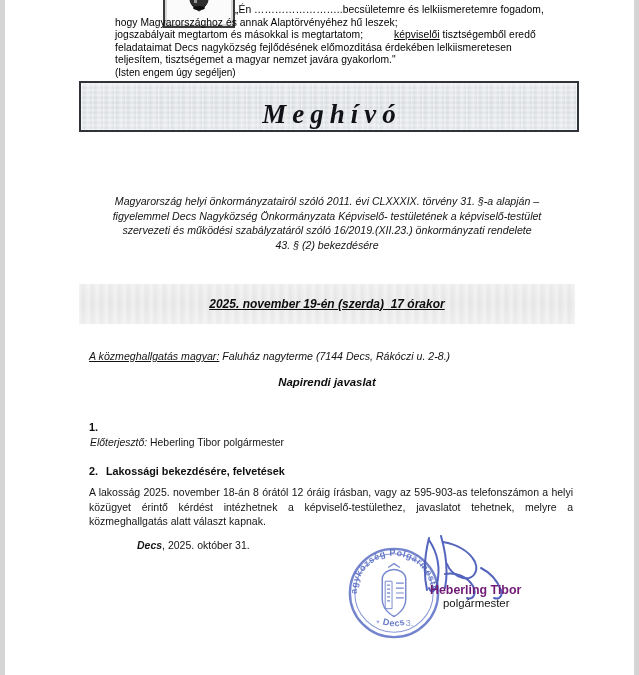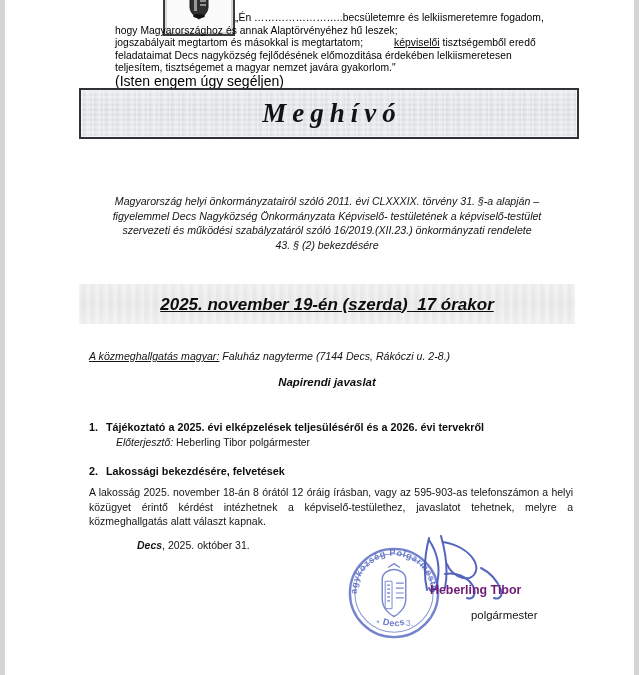--- a/index.html
+++ b/index.html
@@ -39,21 +39,21 @@
     left: 5px;
     right: 5px;
     top: 0;
     bottom: 0;
   }
 
   
   #oath-block {
     position: absolute;
     left: 0;
-    top: 12px;
+    top: 4px;
     width: 629px;
     height: 76px;
   }
   #emblem-frame {
     position: absolute;
     left: 158px;
     top: -22px;
     width: 68px;
     height: 42px;
     border: 2px solid #3b3b3b;
@@ -82,50 +82,50 @@
   #oath-text .indent-first {
     display: block;
     text-indent: 120px;
     text-align: justify;
   }
   .u { text-decoration: underline; padding-left: 28px; }
   #oath-help {
     position: absolute;
     left: 110px;
     top: 63px;
-    font-size: 14px;
+    font-size: 10px;
     line-height: 12.6px;
   }
 
   
   #title-box {
     position: absolute;
     left: 74px;
-    top: 88px;
+    top: 81px;
     width: 496px;
     height: 47px;
     border: 2px solid #30323a;
     background:
       repeating-linear-gradient(
         90deg,
         rgba(255,255,255,0.55) 0px,
         rgba(255,255,255,0.0) 3px,
         rgba(255,255,255,0.45) 7px,
         rgba(255,255,255,0.0) 11px
       ),
       repeating-linear-gradient(
         0deg,
         rgba(255,255,255,0.4) 0px,
         rgba(0,0,0,0.02) 2px,
         rgba(255,255,255,0.35) 5px
       ),
       linear-gradient(180deg, #dfe2e6 0%, #d6dade 45%, #dfe2e6 100%);
     box-shadow: inset 0 0 0 1px rgba(255,255,255,0.35);
     display: flex;
-    align-items: center;
+    align-items: flex-end;
     justify-content: center;
   }
   #title-text {
     font-family: "Liberation Serif", serif;
     font-style: italic;
     font-weight: bold;
     font-size: 27px;
     letter-spacing: 6px;
     color: #101217;
     text-indent: 6px;
@@ -158,21 +158,21 @@
         rgba(255,255,255,0.0) 4px,
         rgba(255,255,255,0.4) 9px
       ),
       linear-gradient(180deg, #ebebeb 0%, #e4e4e4 50%, #ececec 100%);
     display: flex;
     flex-direction: column;
     align-items: center;
     justify-content: center;
   }
   #date-band .line {
-    font-size: 17px;
+    font-size: 12px;
     font-weight: bold;
     font-style: italic;
     text-decoration: underline;
     line-height: 17px;
     color: #0d0d0d;
     white-space: pre;
   }
 
   
   #venue {
@@ -222,21 +222,21 @@
     line-height: 14px;
     color: #0d0d0d;
   }
   .agenda-title {
     font-size: 10.8px;
     font-weight: bold;
     line-height: 14px;
     color: #0d0d0d;
   }
   .agenda-sub {
-    margin-left: 27px;
+    margin-left: 1px;
     margin-top: 2px;
     font-size: 10.4px;
     line-height: 13.5px;
     color: #161616;
   }
   .agenda-sub .sub-label { font-style: italic; }
 
   
   #body-paragraph {
     position: absolute;
@@ -292,26 +292,25 @@
     top: 63px;
     font-size: 12.4px;
     font-weight: bold;
     line-height: 15px;
     color: #701a75;
     white-space: nowrap;
   }
   #signer-role {
     position: absolute;
     left: 103px;
-    top: 88px;
+    top: 76px;
     font-size: 11.4px;
     line-height: 14px;
     color: #141414;
     white-space: nowrap;
-    margin-left: 28px;
   }
 </style>
 </head>
 <body>
 
 <div id="page">
 
   <div class="scan-edge left"></div>
   <div class="scan-edge right"></div>
 
@@ -359,21 +358,20 @@
       <span id="venue-label">A közmeghallgatás magyar:</span><span> Faluház nagyterme (7144 Decs, Rákóczi u. 2-8.)</span>
     </div>
 
     <div id="agenda-heading">Napirendi javaslat</div>
 
     <div id="agenda-list">
 
       <div class="agenda-item">
         <div class="agenda-row">
           <div class="agenda-num">1.</div>
-          <div class="agenda-title">Tájékoztató a 2025. évi elképzelések teljesüléséről és a 2026. évi tervekről</div>
         </div>
         <div class="agenda-sub">
           <span class="sub-label">Előterjesztő:</span><span> Heberling Tibor polgármester</span>
         </div>
       </div>
 
       <div class="agenda-item">
         <div class="agenda-row">
           <div class="agenda-num">2.</div>
           <div class="agenda-title">Lakossági bekezdésére, felvetések</div>

